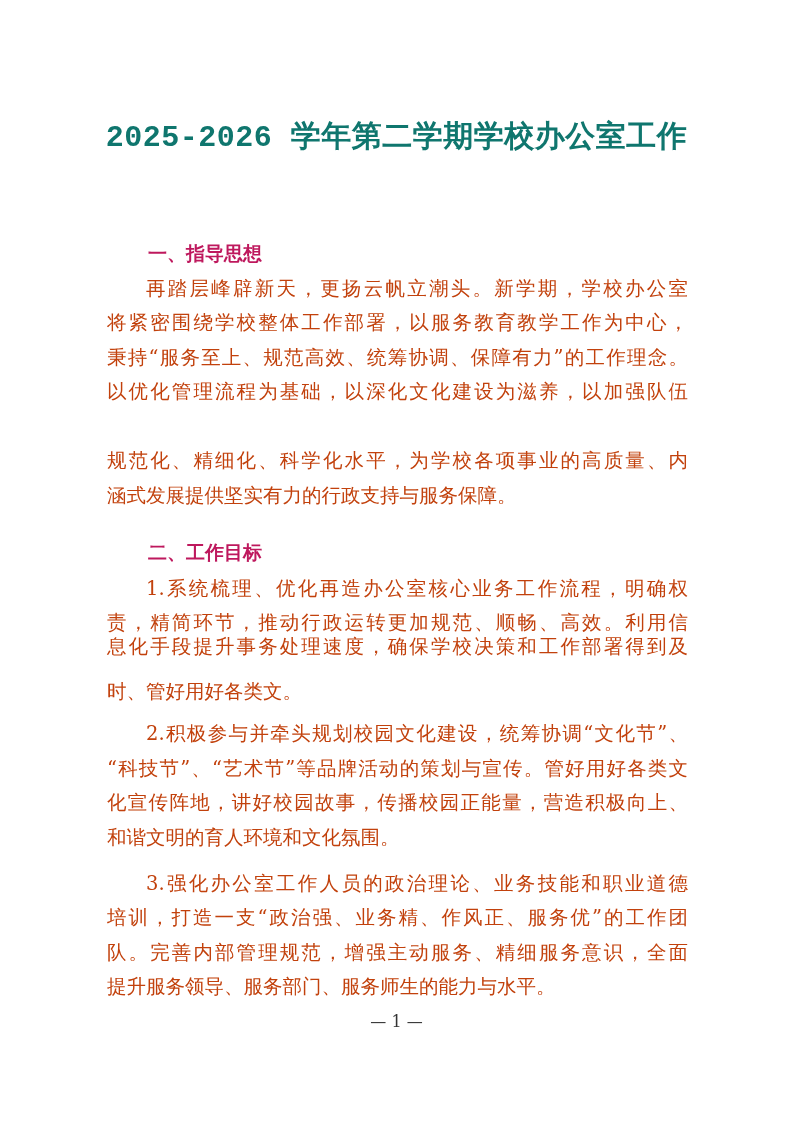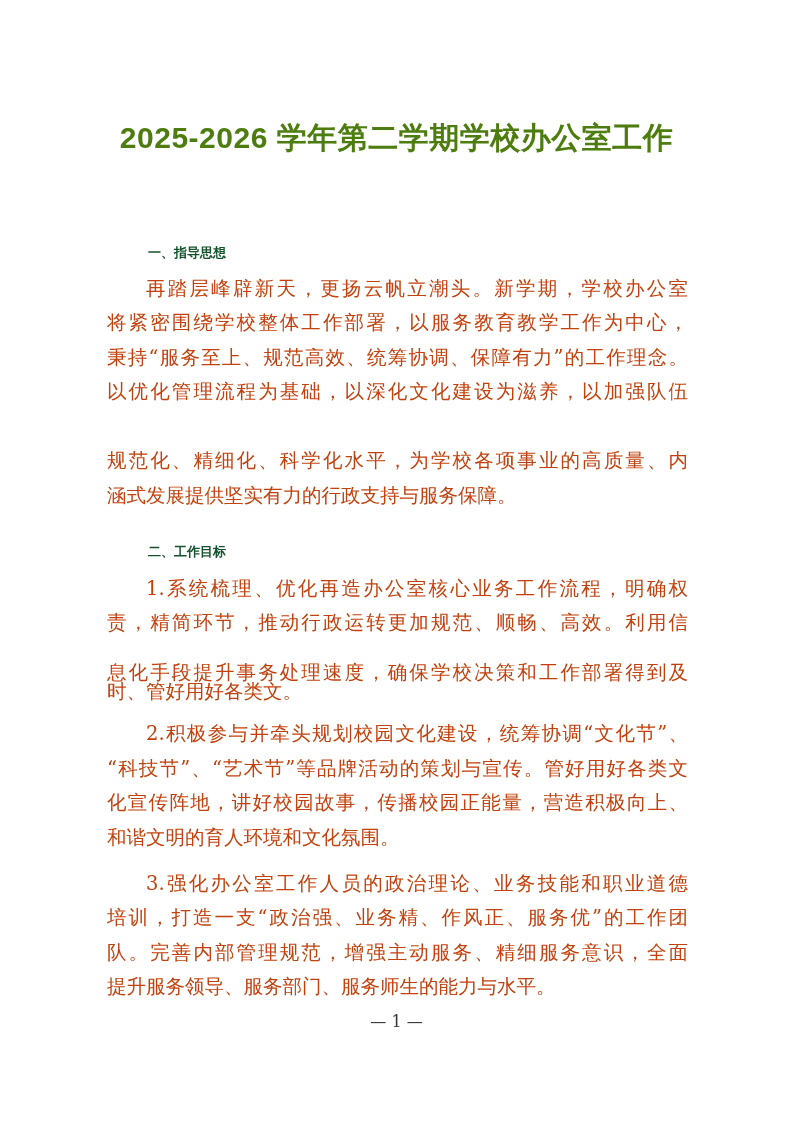--- a/index.html
+++ b/index.html
@@ -1,22 +1,22 @@
 <!DOCTYPE html>
 <html><head>
 <meta charset="utf-8">
 <style>
   html, body { margin: 0; padding: 0; background: #ffffff; }
   body { width: 793px; height: 1122px; position: relative; overflow: hidden; color: #111; }
   .page { position: absolute; left: 0; top: 0; width: 793px; height: 1122px; background: #fff; }
   .title { position: absolute; left: 100px; width: 593px; text-align: center;
-           font-family: Liberation Sans, sans-serif; font-weight: bold;
-           font-size: 30px; line-height: 44px; letter-spacing: 0.5px; color: #4d7c0f; }
+           font-family: Liberation Mono, monospace; font-weight: bold;
+           font-size: 30px; line-height: 44px; letter-spacing: 0.5px; color: #0f766e; }
   .heading { position: absolute; left: 148px; font-family: "DejaVu Sans", "Liberation Sans", sans-serif;
-             font-weight: bold; font-size: 13px; line-height: 24px; color: #14532d; }
+             font-weight: bold; font-size: 19px; line-height: 24px; color: #be185d; }
   .line { position: absolute; left: 107px; width: 581px; height: 30px;
           font-family: "DejaVu Serif", "Liberation Serif", serif; font-size: 19.5px; line-height: 30px;
           color: #c2410c; text-align: justify; text-align-last: justify; white-space: nowrap; }
   .line.indent { left: 146px; width: 542px; }
   .line.last { text-align-last: left; width: auto; }
   .pagenum { position: absolute; top: 1012px; left: 0; width: 793px; text-align: center;
              font-family: "DejaVu Serif", "Liberation Serif", serif; font-size: 16px; color: #333; }
 </style>
 </head>
 <body>
@@ -31,21 +31,21 @@
   <div class="line" style="top:308px">将紧密围绕学校整体工作部署，以服务教育教学工作为中心，</div>
   <div class="line" style="top:343px">秉持“服务至上、规范高效、统筹协调、保障有力”的工作理念。</div>
   <div class="line" style="top:377px">以优化管理流程为基础，以深化文化建设为滋养，以加强队伍</div>
   <div class="line" style="top:446px">规范化、精细化、科学化水平，为学校各项事业的高质量、内</div>
   <div class="line last" style="top:481px">涵式发展提供坚实有力的行政支持与服务保障。</div>
 
   <div class="heading" style="top:540px">二、工作目标</div>
 
   <div class="line indent" style="top:574px">1.系统梳理、优化再造办公室核心业务工作流程，明确权</div>
   <div class="line" style="top:608px">责，精简环节，推动行政运转更加规范、顺畅、高效。利用信</div>
-  <div class="line" style="top:658px">息化手段提升事务处理速度，确保学校决策和工作部署得到及</div>
+  <div class="line" style="top:632px">息化手段提升事务处理速度，确保学校决策和工作部署得到及</div>
   <div class="line last" style="top:677px">时、管好用好各类文。</div>
 
   <div class="line indent" style="top:719px">2.积极参与并牵头规划校园文化建设，统筹协调“文化节”、</div>
   <div class="line" style="top:754px">“科技节”、“艺术节”等品牌活动的策划与宣传。管好用好各类文</div>
   <div class="line last" style="top:823px">和谐文明的育人环境和文化氛围。</div>
   <div class="line" style="top:788px">化宣传阵地，讲好校园故事，传播校园正能量，营造积极向上、</div>
 
   <div class="line indent" style="top:869px">3.强化办公室工作人员的政治理论、业务技能和职业道德</div>
   <div class="line" style="top:903px">培训，打造一支“政治强、业务精、作风正、服务优”的工作团</div>
   <div class="line last" style="top:972px">提升服务领导、服务部门、服务师生的能力与水平。</div>

